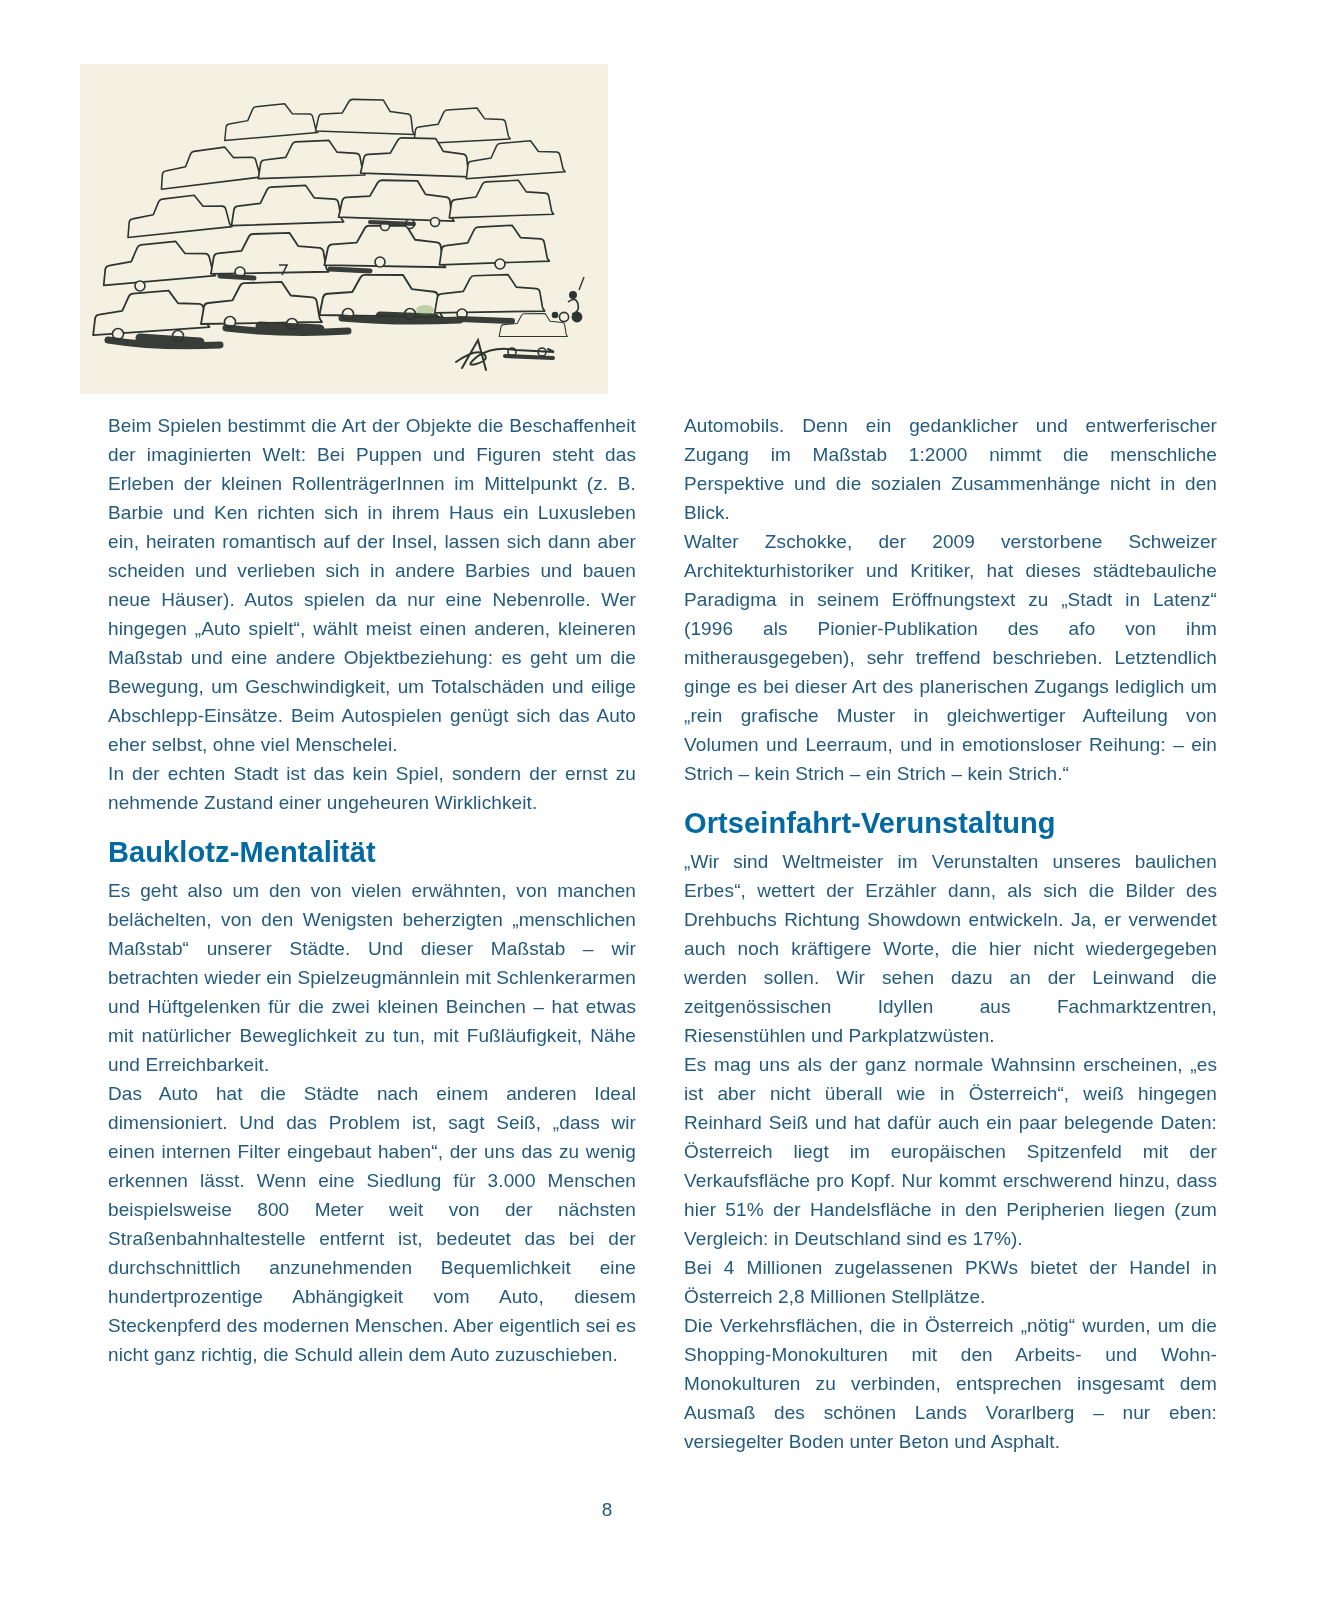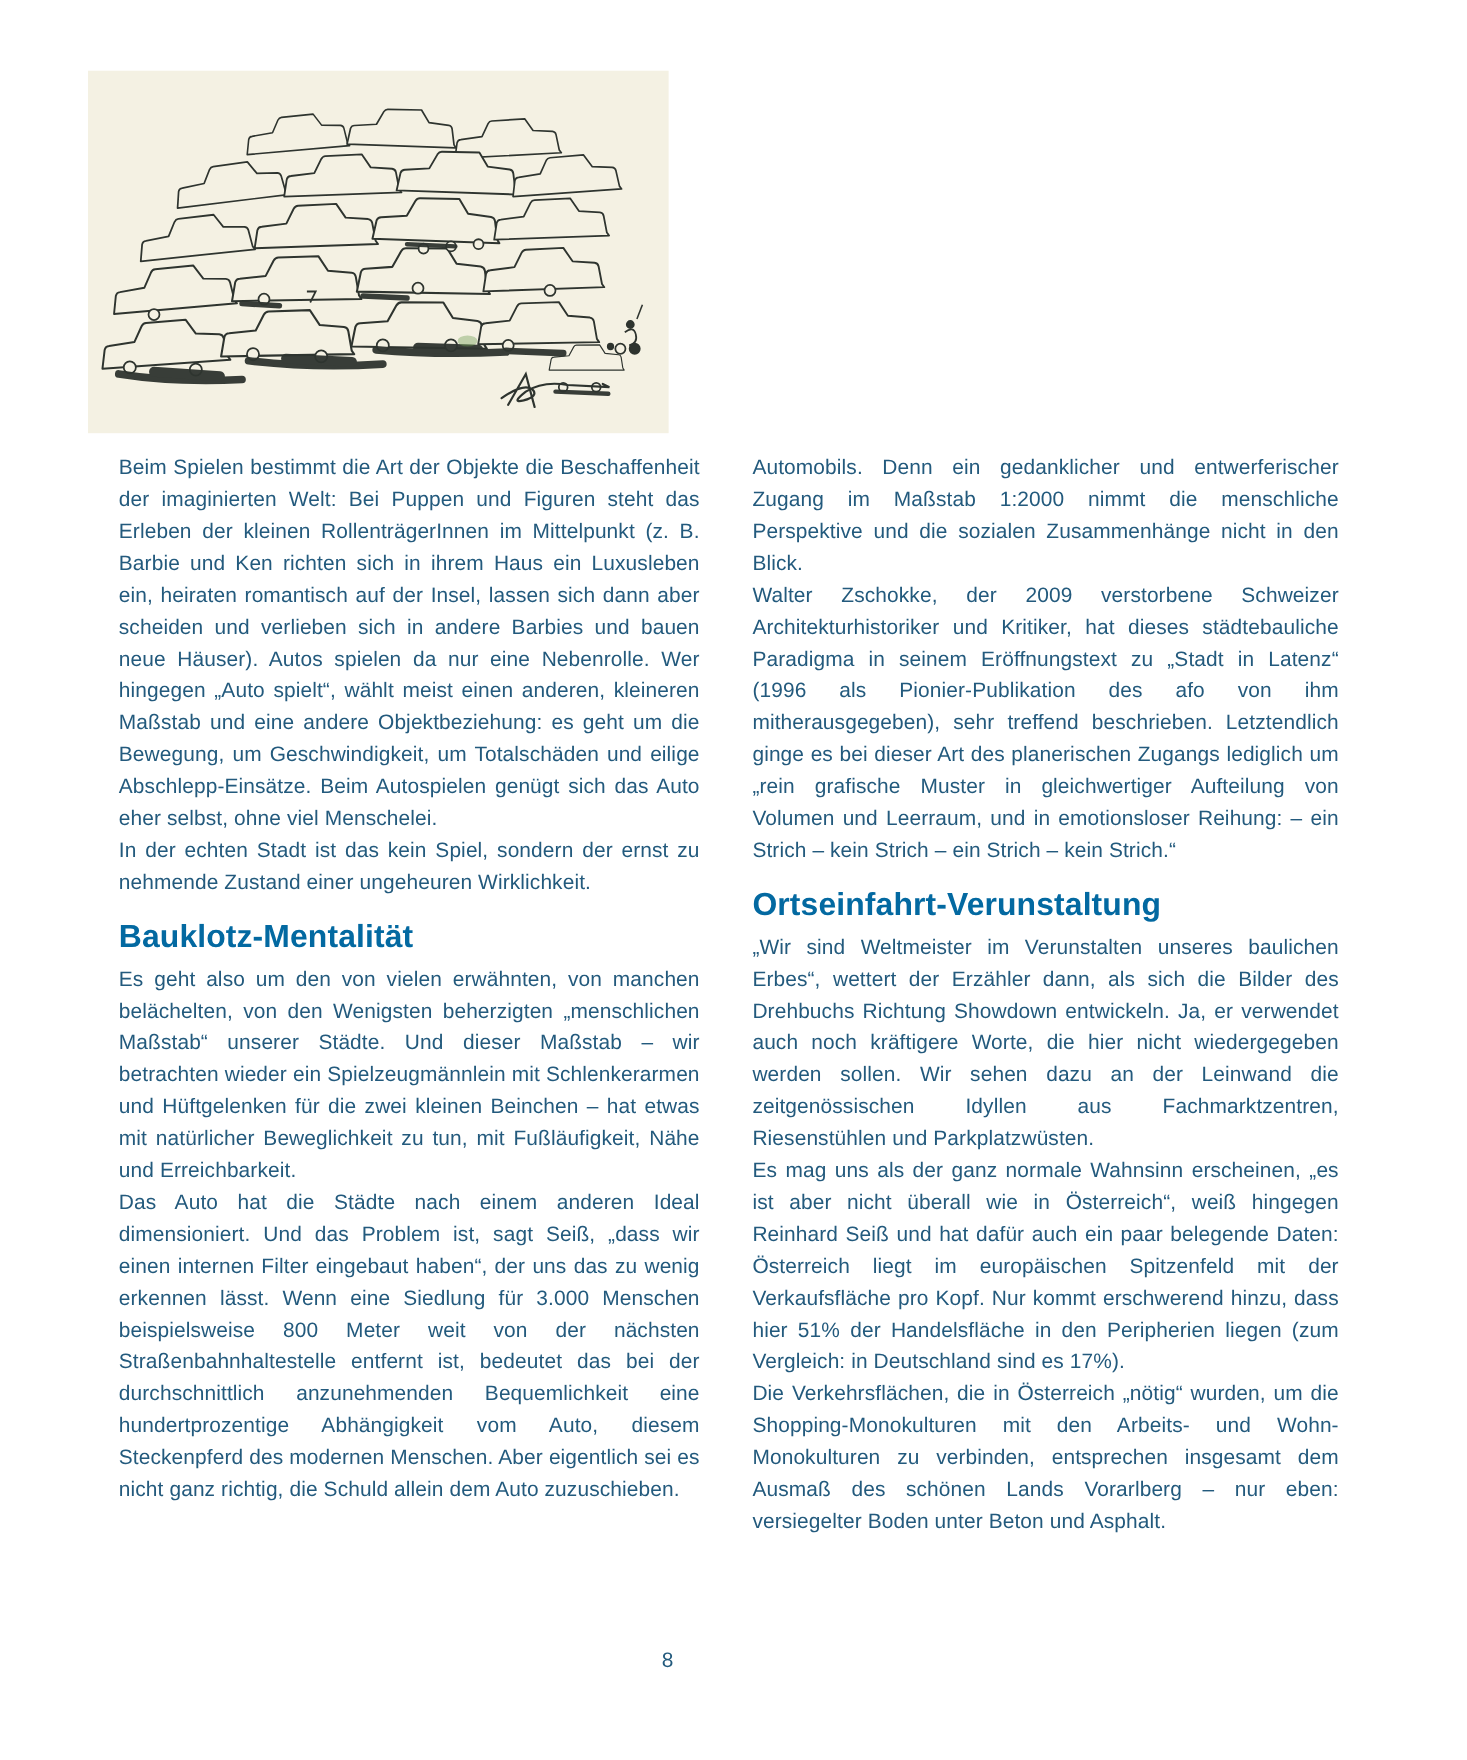--- a/index.html
+++ b/index.html
@@ -127,18 +127,19 @@
       <h2>Bauklotz-Mentalität</h2>
       <p>Es geht also um den von vielen erwähnten, von manchen belächelten, von den Wenigsten beherzigten „menschlichen Maßstab“ unserer Städte. Und dieser Maßstab – wir betrachten wieder ein Spielzeugmännlein mit Schlenkerarmen und Hüftgelenken für die zwei kleinen Beinchen – hat etwas mit natürlicher Beweglichkeit zu tun, mit Fußläufigkeit, Nähe und Erreichbarkeit.</p>
       <p>Das Auto hat die Städte nach einem anderen Ideal dimensioniert. Und das Problem ist, sagt Seiß, „dass wir einen internen Filter eingebaut haben“, der uns das zu wenig erkennen lässt. Wenn eine Siedlung für 3.000 Menschen beispielsweise 800 Meter weit von der nächsten Straßenbahnhaltestelle entfernt ist, bedeutet das bei der durchschnittlich anzunehmenden Bequemlichkeit eine hundertprozentige Abhängigkeit vom Auto, diesem Steckenpferd des modernen Menschen. Aber eigentlich sei es nicht ganz richtig, die Schuld allein dem Auto zuzuschieben.</p>
     </div>
   <div id="col-right" class="column">
       <p>Automobils. Denn ein gedanklicher und entwerferischer Zugang im Maßstab 1:2000 nimmt die menschliche Perspektive und die sozialen Zusammenhänge nicht in den Blick.</p>
       <p>Walter Zschokke, der 2009 verstorbene Schweizer Architekturhistoriker und Kritiker, hat dieses städtebauliche Paradigma in seinem Eröffnungstext zu „Stadt in Latenz“ (1996 als Pionier-Publikation des afo von ihm mitherausgegeben), sehr treffend beschrieben. Letztendlich ginge es bei dieser Art des planerischen Zugangs lediglich um „rein grafische Muster in gleichwertiger Aufteilung von Volumen und Leerraum, und in emotionsloser Reihung: – ein Strich – kein Strich – ein Strich – kein Strich.“</p>
       <h2>Ortseinfahrt-Verunstaltung</h2>
       <p>„Wir sind Weltmeister im Verunstalten unseres baulichen Erbes“, wettert der Erzähler dann, als sich die Bilder des Drehbuchs Richtung Showdown entwickeln. Ja, er verwendet auch noch kräftigere Worte, die hier nicht wiedergegeben werden sollen. Wir sehen dazu an der Leinwand die zeitgenössischen Idyllen aus Fachmarktzentren, Riesenstühlen und Parkplatzwüsten.</p>
       <p>Es mag uns als der ganz normale Wahnsinn erscheinen, „es ist aber nicht überall wie in Österreich“, weiß hingegen Reinhard Seiß und hat dafür auch ein paar belegende Daten: Österreich liegt im europäischen Spitzenfeld mit der Verkaufsfläche pro Kopf. Nur kommt erschwerend hinzu, dass hier 51% der Handelsfläche in den Peripherien liegen (zum Vergleich: in Deutschland sind es 17%).</p>
+      <p>Bei 4 Millionen zugelassenen PKWs bietet der Handel in Österreich 2,8 Millionen Stellplätze.</p>
       <p>Die Verkehrsflächen, die in Österreich „nötig“ wurden, um die Shopping-Monokulturen mit den Arbeits- und Wohn-Monokulturen zu verbinden, entsprechen insgesamt dem Ausmaß des schönen Lands Vorarlberg – nur eben: versiegelter Boden unter Beton und Asphalt.</p>
     </div>
 
   <div class="pagenum">8</div>
 
 </div>
 
 </body></html>

